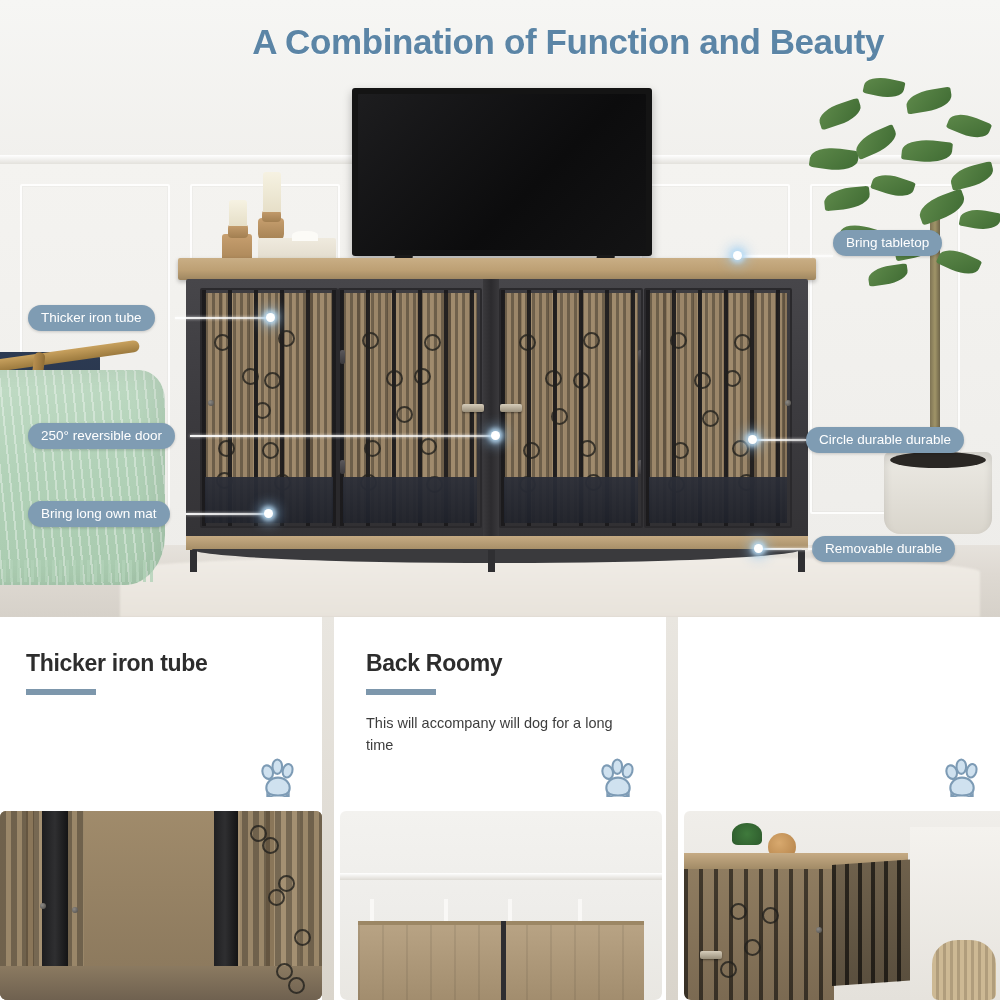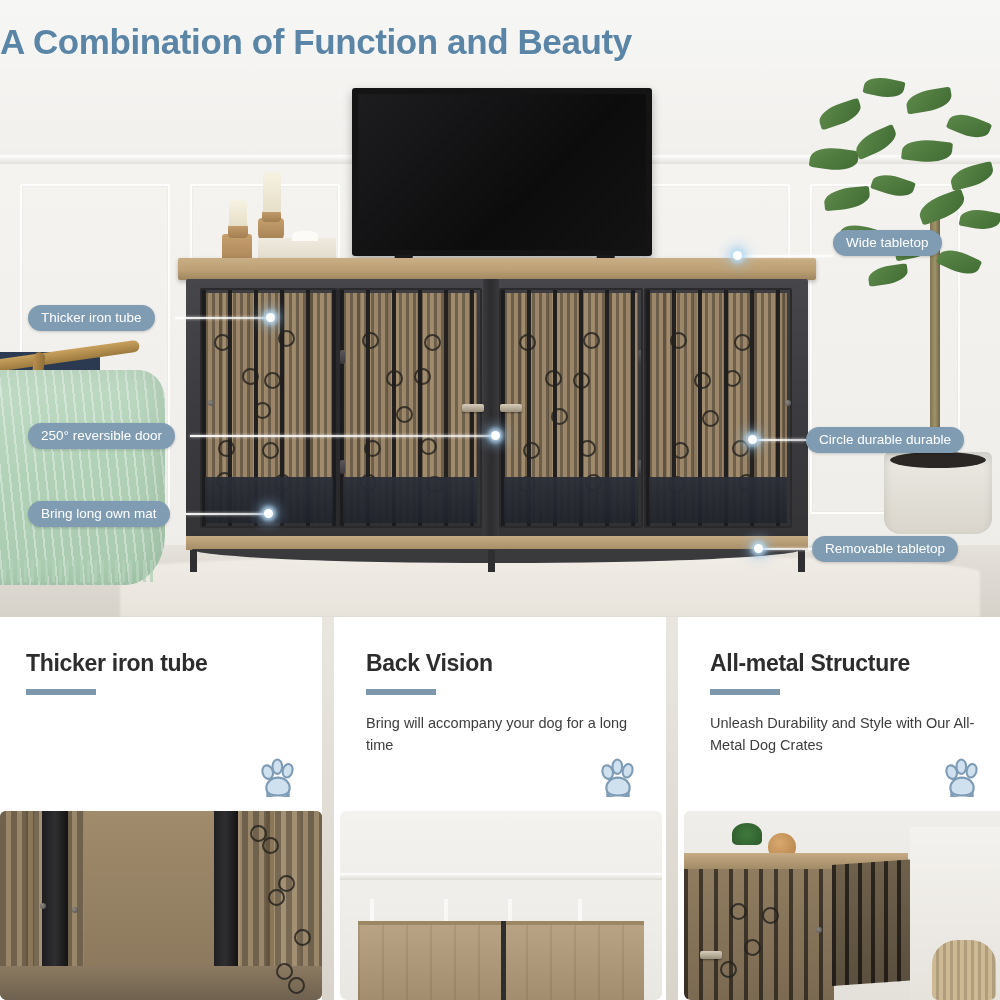--- a/index.html
+++ b/index.html
@@ -45,21 +45,21 @@
   .rug {
     position:absolute; left:120px; top:556px; width:860px; height:61px;
     background:linear-gradient(180deg,#f0ece6,#e8e3db);
     border-radius:40% 40% 0 0 / 16px 16px 0 0;
     filter:blur(1px);
   }
 
   
   .hero-title {
     position:absolute; left:0; top:22px; width:884px;
-    text-align:left; font-size:35px; font-weight:bold;
+    text-align:right; font-size:35px; font-weight:bold;
     color:#5b85a6; letter-spacing:-.4px;
     text-shadow:0 1px 0 rgba(255,255,255,.6);
   }
 
   
   .chair-back {
     position:absolute; left:-20px; top:352px; width:120px; height:200px;
     background:linear-gradient(180deg,#2c3a52,#1f2b3e);
     border-radius:10px 6px 0 0;
   }
@@ -478,29 +478,29 @@
   <div class="dot" style="left:266px; top:313px"></div>
 
   <div class="pill" style="left:28px; top:423px">250° reversible door</div>
   <div class="lead" style="left:190px; top:435px; width:305px"></div>
   <div class="dot" style="left:491px; top:431px"></div>
 
   <div class="pill" style="left:28px; top:501px">Bring long own mat</div>
   <div class="lead" style="left:186px; top:513px; width:82px"></div>
   <div class="dot" style="left:264px; top:509px"></div>
 
-  <div class="pill" style="left:833px; top:230px">Wide tabletop</div>
+  <div class="pill" style="left:833px; top:230px">Bring tabletop</div>
   <div class="lead" style="left:737px; top:255px; width:96px"></div>
   <div class="dot" style="left:733px; top:251px"></div>
 
   <div class="pill" style="left:806px; top:427px">Circle durable durable</div>
   <div class="lead" style="left:754px; top:439px; width:52px"></div>
   <div class="dot" style="left:748px; top:435px"></div>
 
-  <div class="pill" style="left:812px; top:536px">Removable tabletop</div>
+  <div class="pill" style="left:812px; top:536px">Removable durable</div>
   <div class="lead" style="left:760px; top:548px; width:52px"></div>
   <div class="dot" style="left:754px; top:544px"></div>
 </section>
 
 <section class="strip">
   <div class="bgslice" style="left:322px"></div>
   <div class="bgslice" style="left:666px"></div>
 
   <article class="card" style="left:0px">
     <div class="card-txt">
@@ -527,23 +527,23 @@
       <div class="ring" style="left:294px;top:118px"></div>
       <div class="ring" style="left:276px;top:152px"></div>
       <div class="ring" style="left:288px;top:166px"></div>
       <div class="screw" style="left:40px;top:92px"></div>
       <div class="screw" style="left:72px;top:96px"></div>
     </div>
   </article>
 
   <article class="card" style="left:340px">
     <div class="card-txt">
-      <div class="card-h">Back Vision</div>
+      <div class="card-h">Back Roomy</div>
       <div class="card-rule"></div>
-      <p class="card-p">Bring will accompany your dog for a long time</p>
+      <p class="card-p">This will accompany will dog for a long time</p>
     </div>
     <svg class="paw" viewBox="0 0 64 64">
       <ellipse cx="17" cy="22" rx="7.5" ry="10" fill="#cfe1ef" stroke="#7d9bb5" stroke-width="3" transform="rotate(-18 17 22)"></ellipse>
       <ellipse cx="31" cy="14" rx="7" ry="10.5" fill="#cfe1ef" stroke="#7d9bb5" stroke-width="3"></ellipse>
       <ellipse cx="46" cy="20" rx="7" ry="10" fill="#cfe1ef" stroke="#7d9bb5" stroke-width="3" transform="rotate(16 46 20)"></ellipse>
       <path d="M32 30c11 0 17 8 17 15 0 8-7 11-17 11S15 53 15 45c0-7 6-15 17-15z" fill="#cfe1ef" stroke="#7d9bb5" stroke-width="3"></path>
       <path d="M15 50c3 6 10 8 17 8s14-2 17-8v8H15z" fill="#7d9bb5"></path>
     </svg>
     <div class="photo">
       <div class="p2"></div>
@@ -551,25 +551,20 @@
       <div class="p2-tab" style="left:30px"></div>
       <div class="p2-tab" style="left:104px"></div>
       <div class="p2-tab" style="left:168px"></div>
       <div class="p2-tab" style="left:238px"></div>
       <div class="p2-cab"></div>
       <div class="p2-mid"></div>
     </div>
   </article>
 
   <article class="card" style="left:684px">
-    <div class="card-txt">
-      <div class="card-h">All-metal Structure</div>
-      <div class="card-rule"></div>
-      <p class="card-p">Unleash Durability and Style with Our All-Metal Dog Crates</p>
-    </div>
     <svg class="paw" viewBox="0 0 64 64">
       <ellipse cx="17" cy="22" rx="7.5" ry="10" fill="#cfe1ef" stroke="#7d9bb5" stroke-width="3" transform="rotate(-18 17 22)"></ellipse>
       <ellipse cx="31" cy="14" rx="7" ry="10.5" fill="#cfe1ef" stroke="#7d9bb5" stroke-width="3"></ellipse>
       <ellipse cx="46" cy="20" rx="7" ry="10" fill="#cfe1ef" stroke="#7d9bb5" stroke-width="3" transform="rotate(16 46 20)"></ellipse>
       <path d="M32 30c11 0 17 8 17 15 0 8-7 11-17 11S15 53 15 45c0-7 6-15 17-15z" fill="#cfe1ef" stroke="#7d9bb5" stroke-width="3"></path>
       <path d="M15 50c3 6 10 8 17 8s14-2 17-8v8H15z" fill="#7d9bb5"></path>
     </svg>
     <div class="photo">
       <div class="p3"></div>
       <div class="p3-wall"></div>

